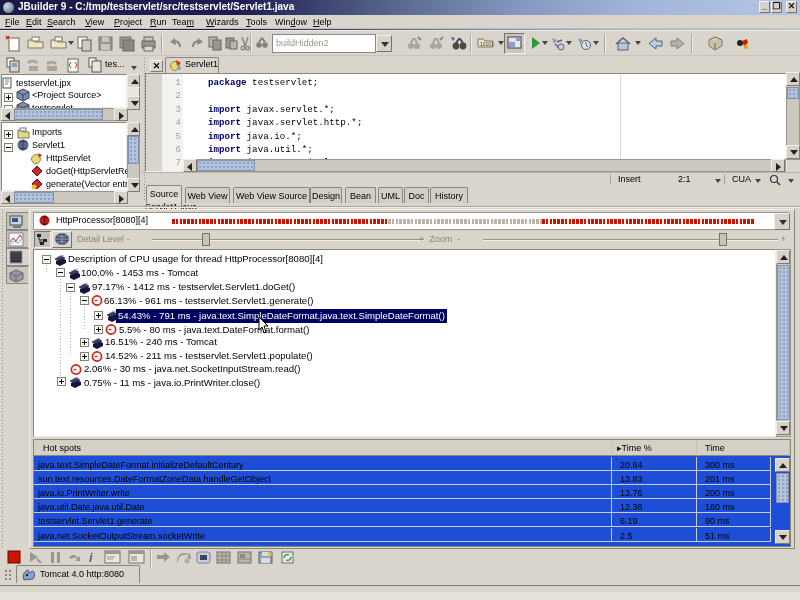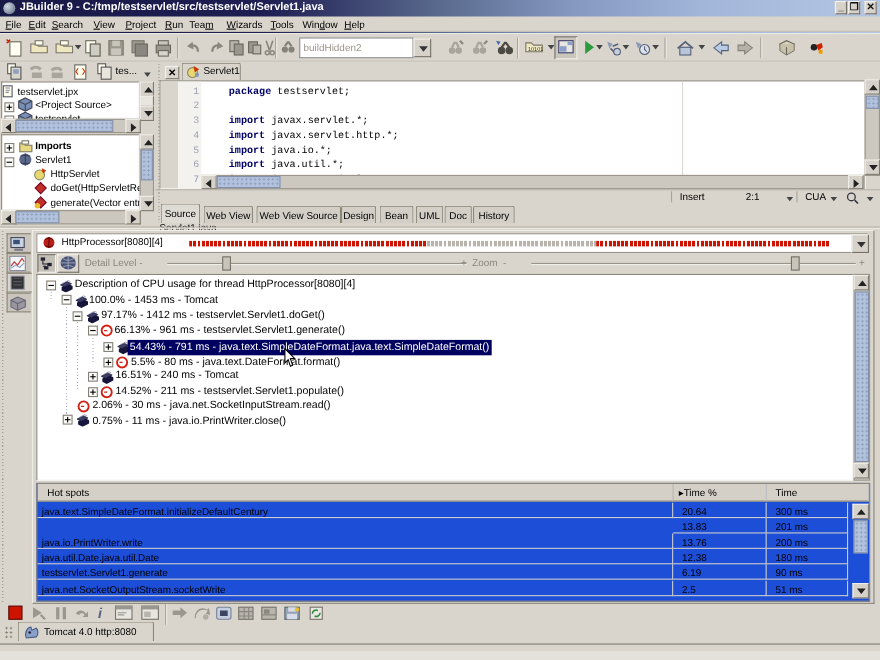--- a/index.html
+++ b/index.html
@@ -342,21 +342,21 @@
     <div class="sbbtn arr-r" style="left:114px;top:52px;height:13px;"></div>
 
     <div class="whitebox abs" style="left:1px;top:66px;width:126px;height:69px;"></div>
     <div class="exp plus" style="left:4px;top:74px;"></div>
     <div class="ico" style="left:16px;top:69px;">
         <svg width="14" height="14">
           <path d="M2 5h4l1 2h6v6H2z" fill="#e8d880" stroke="#776"></path>
           <rect x="4" y="3" width="6" height="3" fill="#fff" stroke="#776"></rect>
         </svg>
       </div>
-    <div class="lbl" style="left:32px;top:71px;font-weight:bold;">Imports</div>
+    <div class="lbl" style="left:32px;top:71px;">Imports</div>
     <div class="exp" style="left:4px;top:87px;"></div>
     <div class="ico" style="left:16px;top:82px;">
         <svg width="14" height="14">
           <circle cx="7" cy="7" r="5.5" fill="#5a688c"></circle>
           <path d="M3 4c2-1 6-1 8 0M3 10c2 1 6 1 8 0M7 1.5v11" stroke="#334" fill="none" stroke-width="0.8"></path>
         </svg>
       </div>
     <div class="lbl" style="left:32px;top:84px;">Servlet1</div>
     <div class="ico" style="left:30px;top:95px;">
         <svg width="14" height="14">
@@ -564,20 +564,21 @@
     <div class="thumb abs" style="left:777px;top:61px;width:13px;height:155px;"></div>
     <div class="sbbtn arr-d" style="left:776px;top:217px;"></div>
 
     <div id="hots" class="abs" style="left:33px;top:235px;width:758px;height:108px;background:#1d4ed8;border:1px solid #8a8678;overflow:hidden;padding-left:11px;">
       <div class="hcell" style="left:0;top:0;width:578px;">Hot spots</div>
       <div class="hcell" style="left:578px;top:0;width:85px;padding-left:5px;">▸Time %</div>
       <div class="hcell" style="left:663px;top:0;width:93px;padding-left:8px;">Time</div>
       <div class="tcell" style="left:0;top:17px;width:578px;">java.text.SimpleDateFormat.initializeDefaultCentury</div>
         <div class="tcell" style="padding-left:8px;left:578px;top:17px;width:85px;">20.64</div>
         <div class="tcell" style="padding-left:8px;left:663px;top:17px;width:74px;">300 ms</div>
+      <div class="tcell" style="left:0;top:31.1px;width:578px;">sun.text.resources.DateFormatZoneData.handleGetObject</div>
         <div class="tcell" style="padding-left:8px;left:578px;top:31.1px;width:85px;">13.83</div>
         <div class="tcell" style="padding-left:8px;left:663px;top:31.1px;width:74px;">201 ms</div>
       <div class="tcell" style="left:0;top:45.2px;width:578px;">java.io.PrintWriter.write</div>
         <div class="tcell" style="padding-left:8px;left:578px;top:45.2px;width:85px;">13.76</div>
         <div class="tcell" style="padding-left:8px;left:663px;top:45.2px;width:74px;">200 ms</div>
       <div class="tcell" style="left:0;top:59.3px;width:578px;">java.util.Date.java.util.Date</div>
         <div class="tcell" style="padding-left:8px;left:578px;top:59.3px;width:85px;">12.38</div>
         <div class="tcell" style="padding-left:8px;left:663px;top:59.3px;width:74px;">180 ms</div>
       <div class="tcell" style="left:0;top:73.4px;width:578px;">testservlet.Servlet1.generate</div>
         <div class="tcell" style="padding-left:8px;left:578px;top:73.4px;width:85px;">6.19</div>

